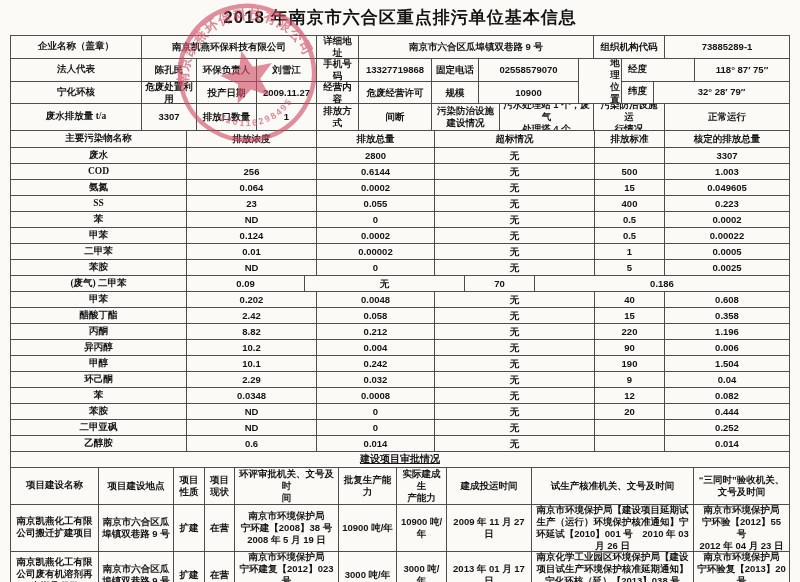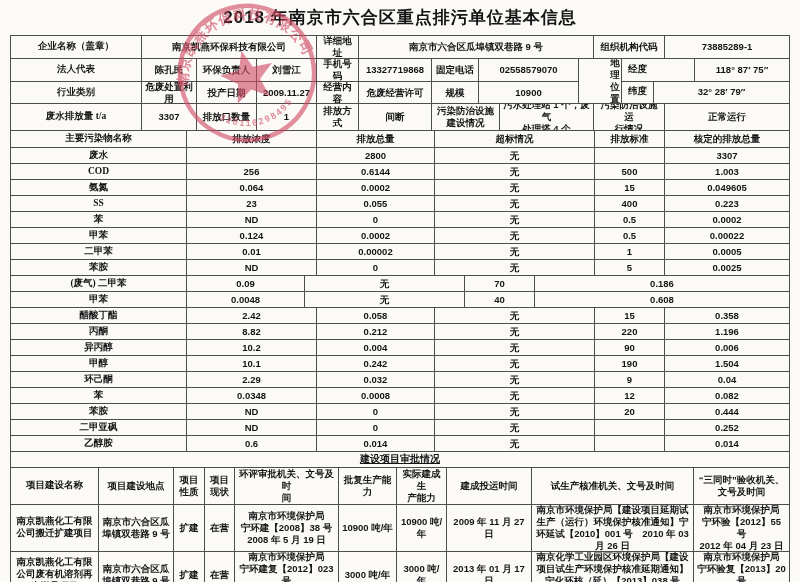--- a/index.html
+++ b/index.html
@@ -95,21 +95,21 @@
           <div class="cell t1">法人代表</div>
           <div class="cell t2">陈孔民</div>
           <div class="cell t3">环保负责人</div>
           <div class="cell t4">刘雪江</div>
           <div class="cell t5">手机号码</div>
           <div class="cell t6">13327719868</div>
           <div class="cell t7">固定电话</div>
           <div class="cell t8">02558579070</div>
         </div>
         <div class="trow h22">
-          <div class="cell t1">行业类别</div>
+          <div class="cell t1">宁化环核</div>
           <div class="cell t2">危废处置利用</div>
           <div class="cell t3">投产日期</div>
           <div class="cell t4">2009.11.27</div>
           <div class="cell t5">经营内容</div>
           <div class="cell t6">危废经营许可</div>
           <div class="cell t7">规模</div>
           <div class="cell t8">10900</div>
         </div>
       </div>
       <div class="cell geo">地理位
@@ -218,20 +218,21 @@
         </div>
         <div class="trow h15">
           <div class="cell c1">(废气)  二甲苯</div>
           <div class="cell c3">0.09</div>
           <div class="cell c4">无</div>
           <div class="cell c5">70</div>
           <div class="cell c6">0.186</div>
         </div>
         <div class="trow h15">
           <div class="cell c1">甲苯</div>
+          <div class="cell c2">0.202</div>
           <div class="cell c3">0.0048</div>
           <div class="cell c4">无</div>
           <div class="cell c5">40</div>
           <div class="cell c6">0.608</div>
         </div>
         <div class="trow h15">
           <div class="cell c1">醋酸丁酯</div>
           <div class="cell c2">2.42</div>
           <div class="cell c3">0.058</div>
           <div class="cell c4">无</div>

